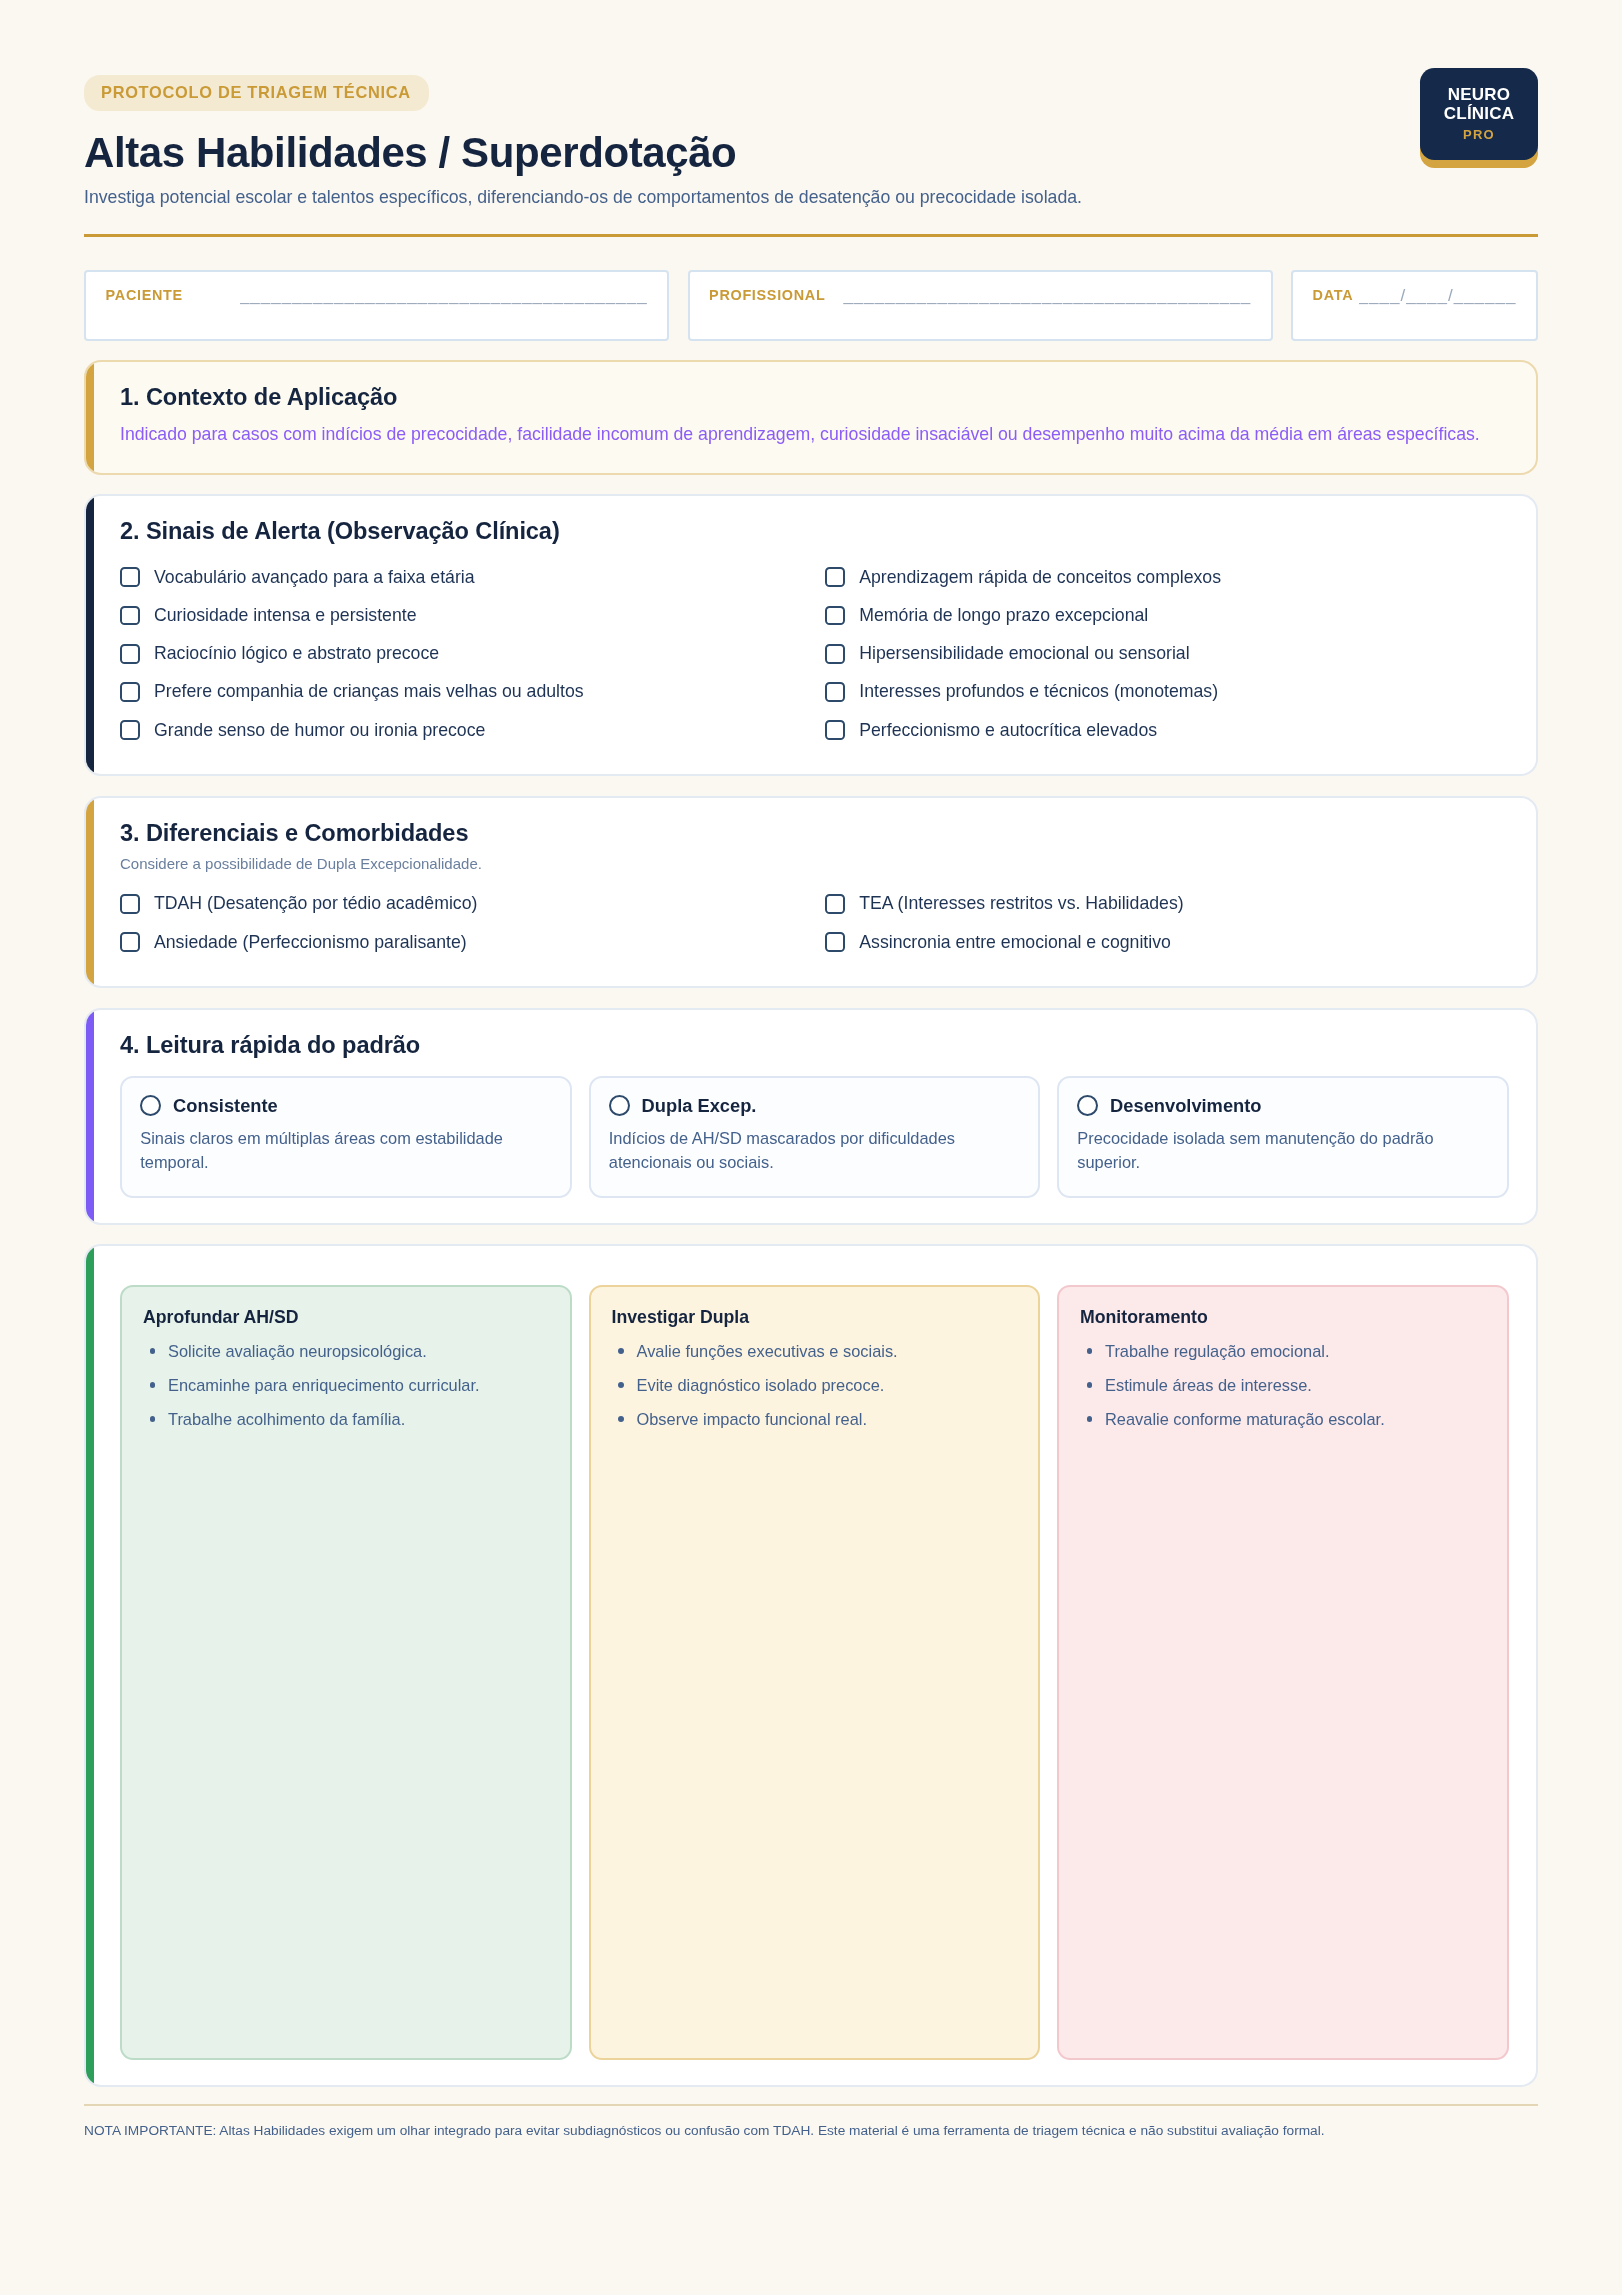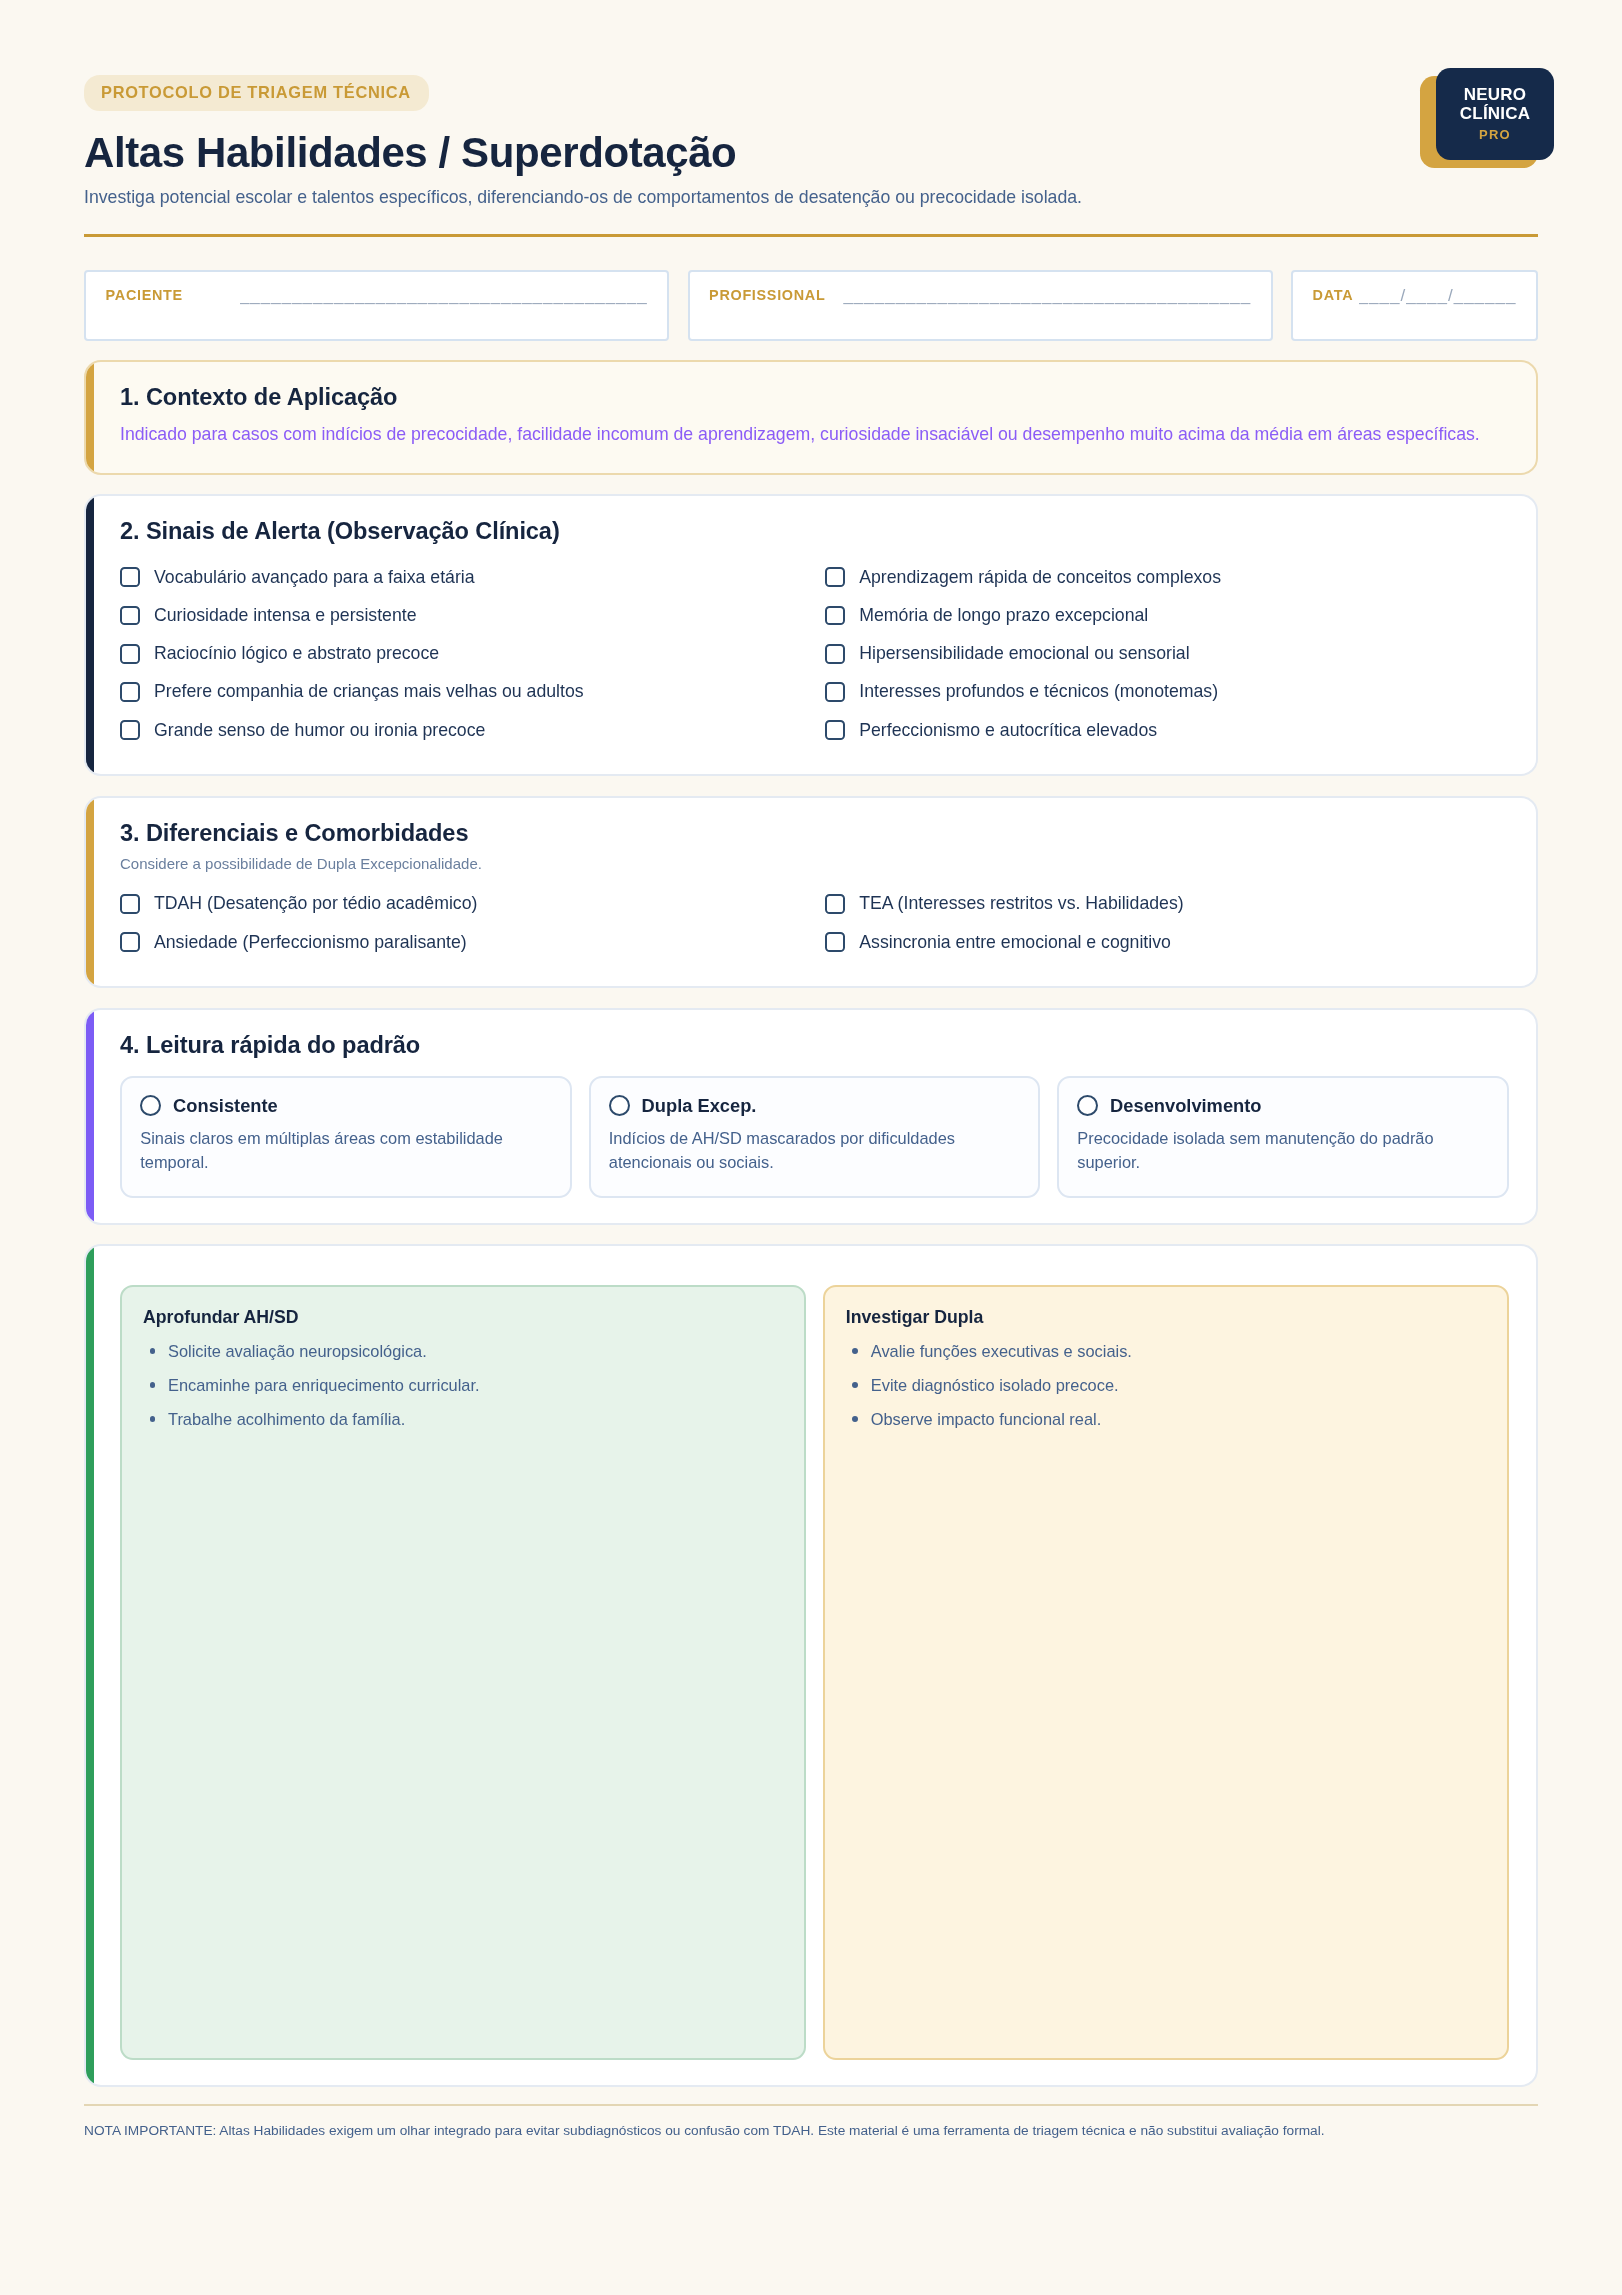--- a/index.html
+++ b/index.html
@@ -64,21 +64,21 @@
   }
   .logo-shadow {
     position: absolute;
     left: 0; top: 7.9px;
     width: 118px; height: 92px;
     background: #d4a441;
     border-radius: 14.4px;
   }
   .logo-box {
     position: absolute;
-    left: 16px; top: 0;
+    left: 0; top: 0;
     width: 118px; height: 92px;
     background: #152a4a;
     border-radius: 14.4px;
     display: flex;
     flex-direction: column;
     align-items: center;
     justify-content: center;
     gap: 0.7px;
   }
   .logo-line { color: #ffffff; font-size: 17px; font-weight: bold; line-height: 1.08; letter-spacing: 0.2px; }
@@ -442,20 +442,28 @@
 
       <div class="action-card card-amber">
         <div class="card-title">Investigar Dupla</div>
         <ul class="card-list">
           <li>Avalie funções executivas e sociais.</li>
           <li>Evite diagnóstico isolado precoce.</li>
           <li>Observe impacto funcional real.</li>
         </ul>
       </div>
 
+      <div class="action-card card-rose">
+        <div class="card-title">Monitoramento</div>
+        <ul class="card-list">
+          <li>Trabalhe regulação emocional.</li>
+          <li>Estimule áreas de interesse.</li>
+          <li>Reavalie conforme maturação escolar.</li>
+        </ul>
+      </div>
 
     </div>
   </div>
 
   <div class="footer">
     <div class="footer-text">NOTA IMPORTANTE: Altas Habilidades exigem um olhar integrado para evitar subdiagnósticos ou confusão com TDAH. Este material é uma ferramenta de triagem técnica e não substitui avaliação formal.</div>
   </div>
 
 </div>
 

